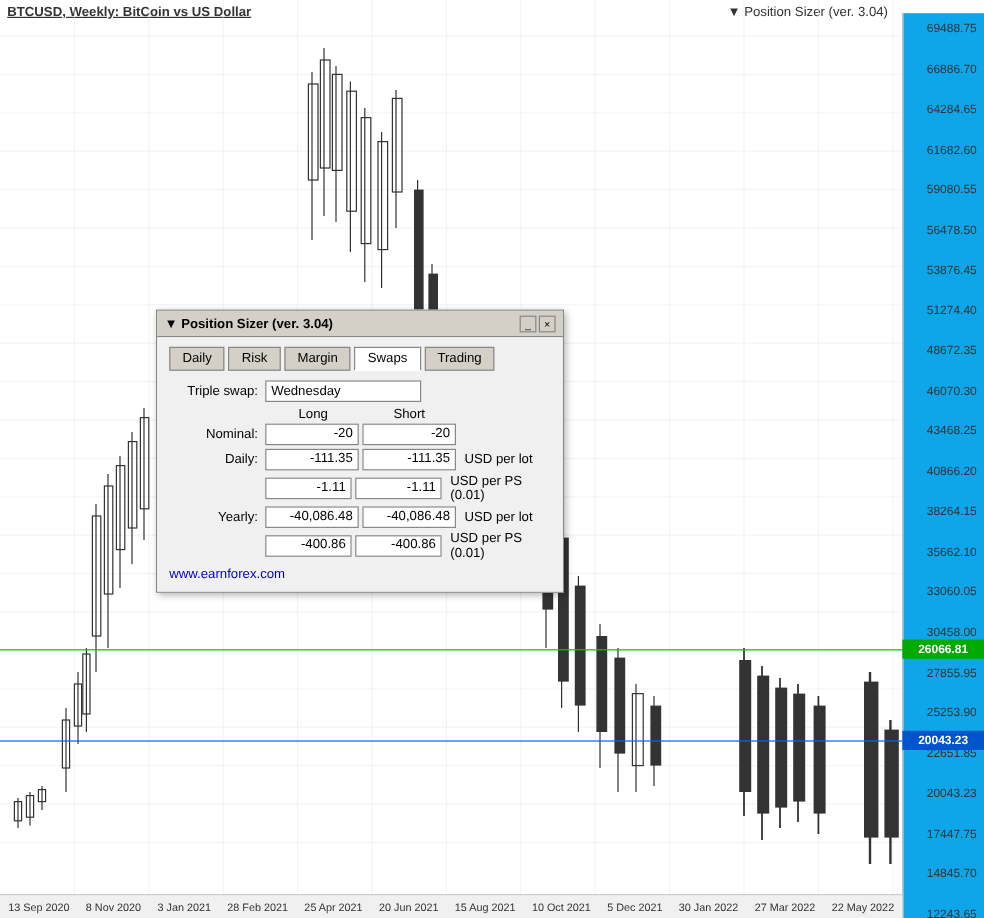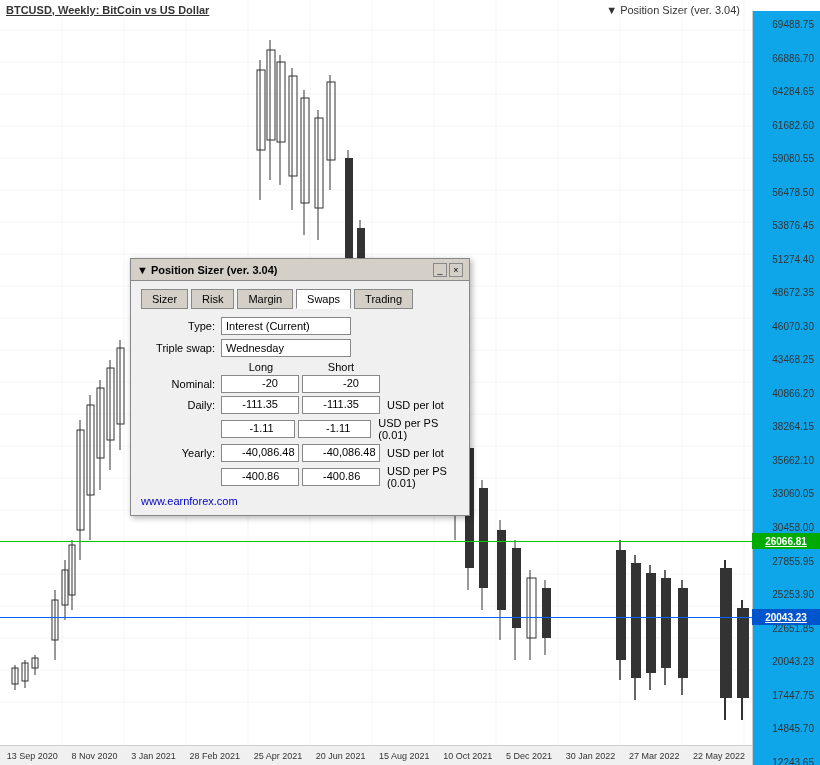--- a/index.html
+++ b/index.html
@@ -122,21 +122,20 @@
       position: absolute;
       right: 0;
       width: 68px;
       height: 16px;
       display: flex;
       align-items: center;
       justify-content: center;
       font-size: 10px;
       font-weight: bold;
       color: white;
-      text-decoration: underline;
     }
 
     .price-badge-green {
       background: #00aa00;
     }
 
     .price-badge-blue {
       background: #0055cc;
     }
 
@@ -273,21 +272,21 @@
       font-size: 11px;
       color: #000;
       text-align: right;
       padding-right: 6px;
     }
 
     .data-cell {
       width: 78px;
       background: #ffffff;
       border: 1px solid #888;
-      padding: 1px 20px;
+      padding: 1px 4px;
       font-size: 11px;
       color: #000;
       text-align: right;
       height: 18px;
       margin-right: 3px;
     }
 
     .data-unit {
       font-size: 11px;
       color: #000;
@@ -559,31 +558,27 @@
     <div class="dialog-titlebar">
       <span class="dialog-title">▼ Position Sizer (ver. 3.04)</span>
       <div class="dialog-controls">
         <button class="dialog-btn">_</button>
         <button class="dialog-btn">×</button>
       </div>
     </div>
     <div class="dialog-body">
 
       <div class="tab-row">
-        <button class="tab-btn">Sizer</button>
+        <button class="tab-btn">Daily</button>
         <button class="tab-btn">Risk</button>
         <button class="tab-btn">Margin</button>
         <button class="tab-btn active">Swaps</button>
         <button class="tab-btn">Trading</button>
       </div>
 
-      <div class="form-row">
-        <span class="form-label">Type:</span>
-        <div class="form-input form-input-wide" style="display:flex;align-items:center;">Interest (Current)</div>
-      </div>
 
       <div class="form-row">
         <span class="form-label">Triple swap:</span>
         <div class="form-input form-input-wide" style="display:flex;align-items:center;">Wednesday</div>
       </div>
 
       <div class="col-headers">
         <span class="col-header col-header-long">Long</span>
         <span class="col-header col-header-short">Short</span>
       </div>

